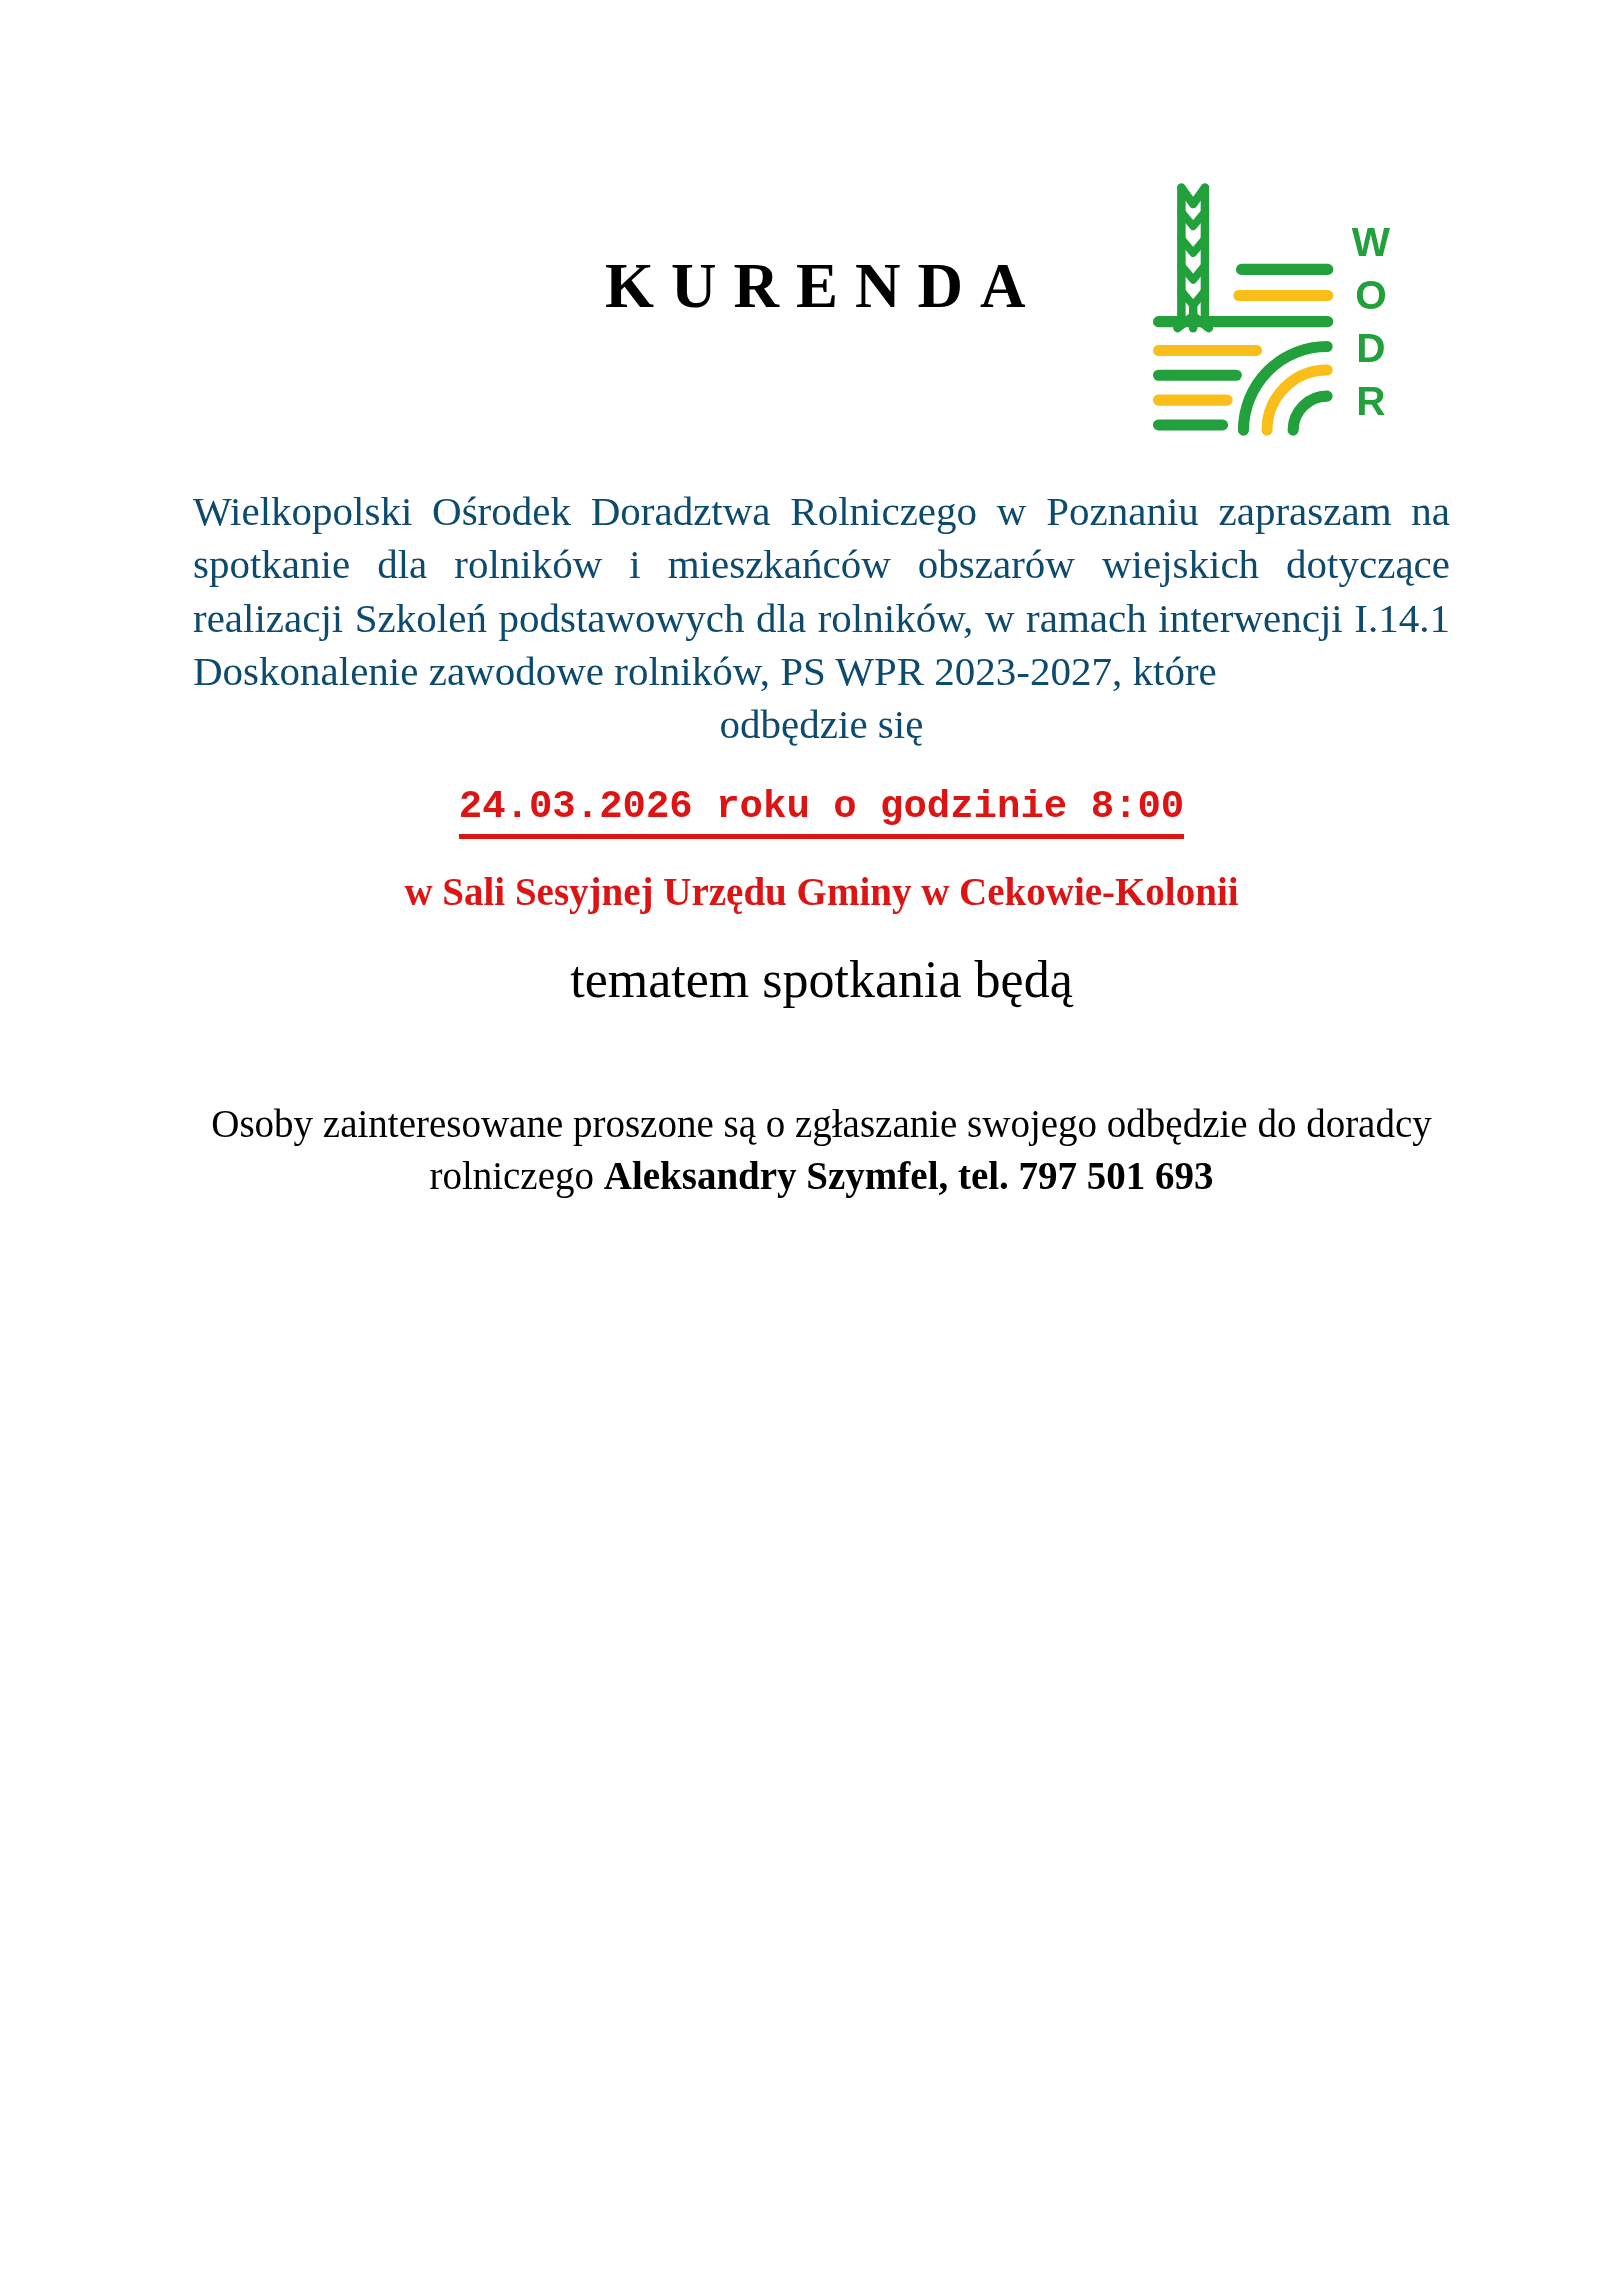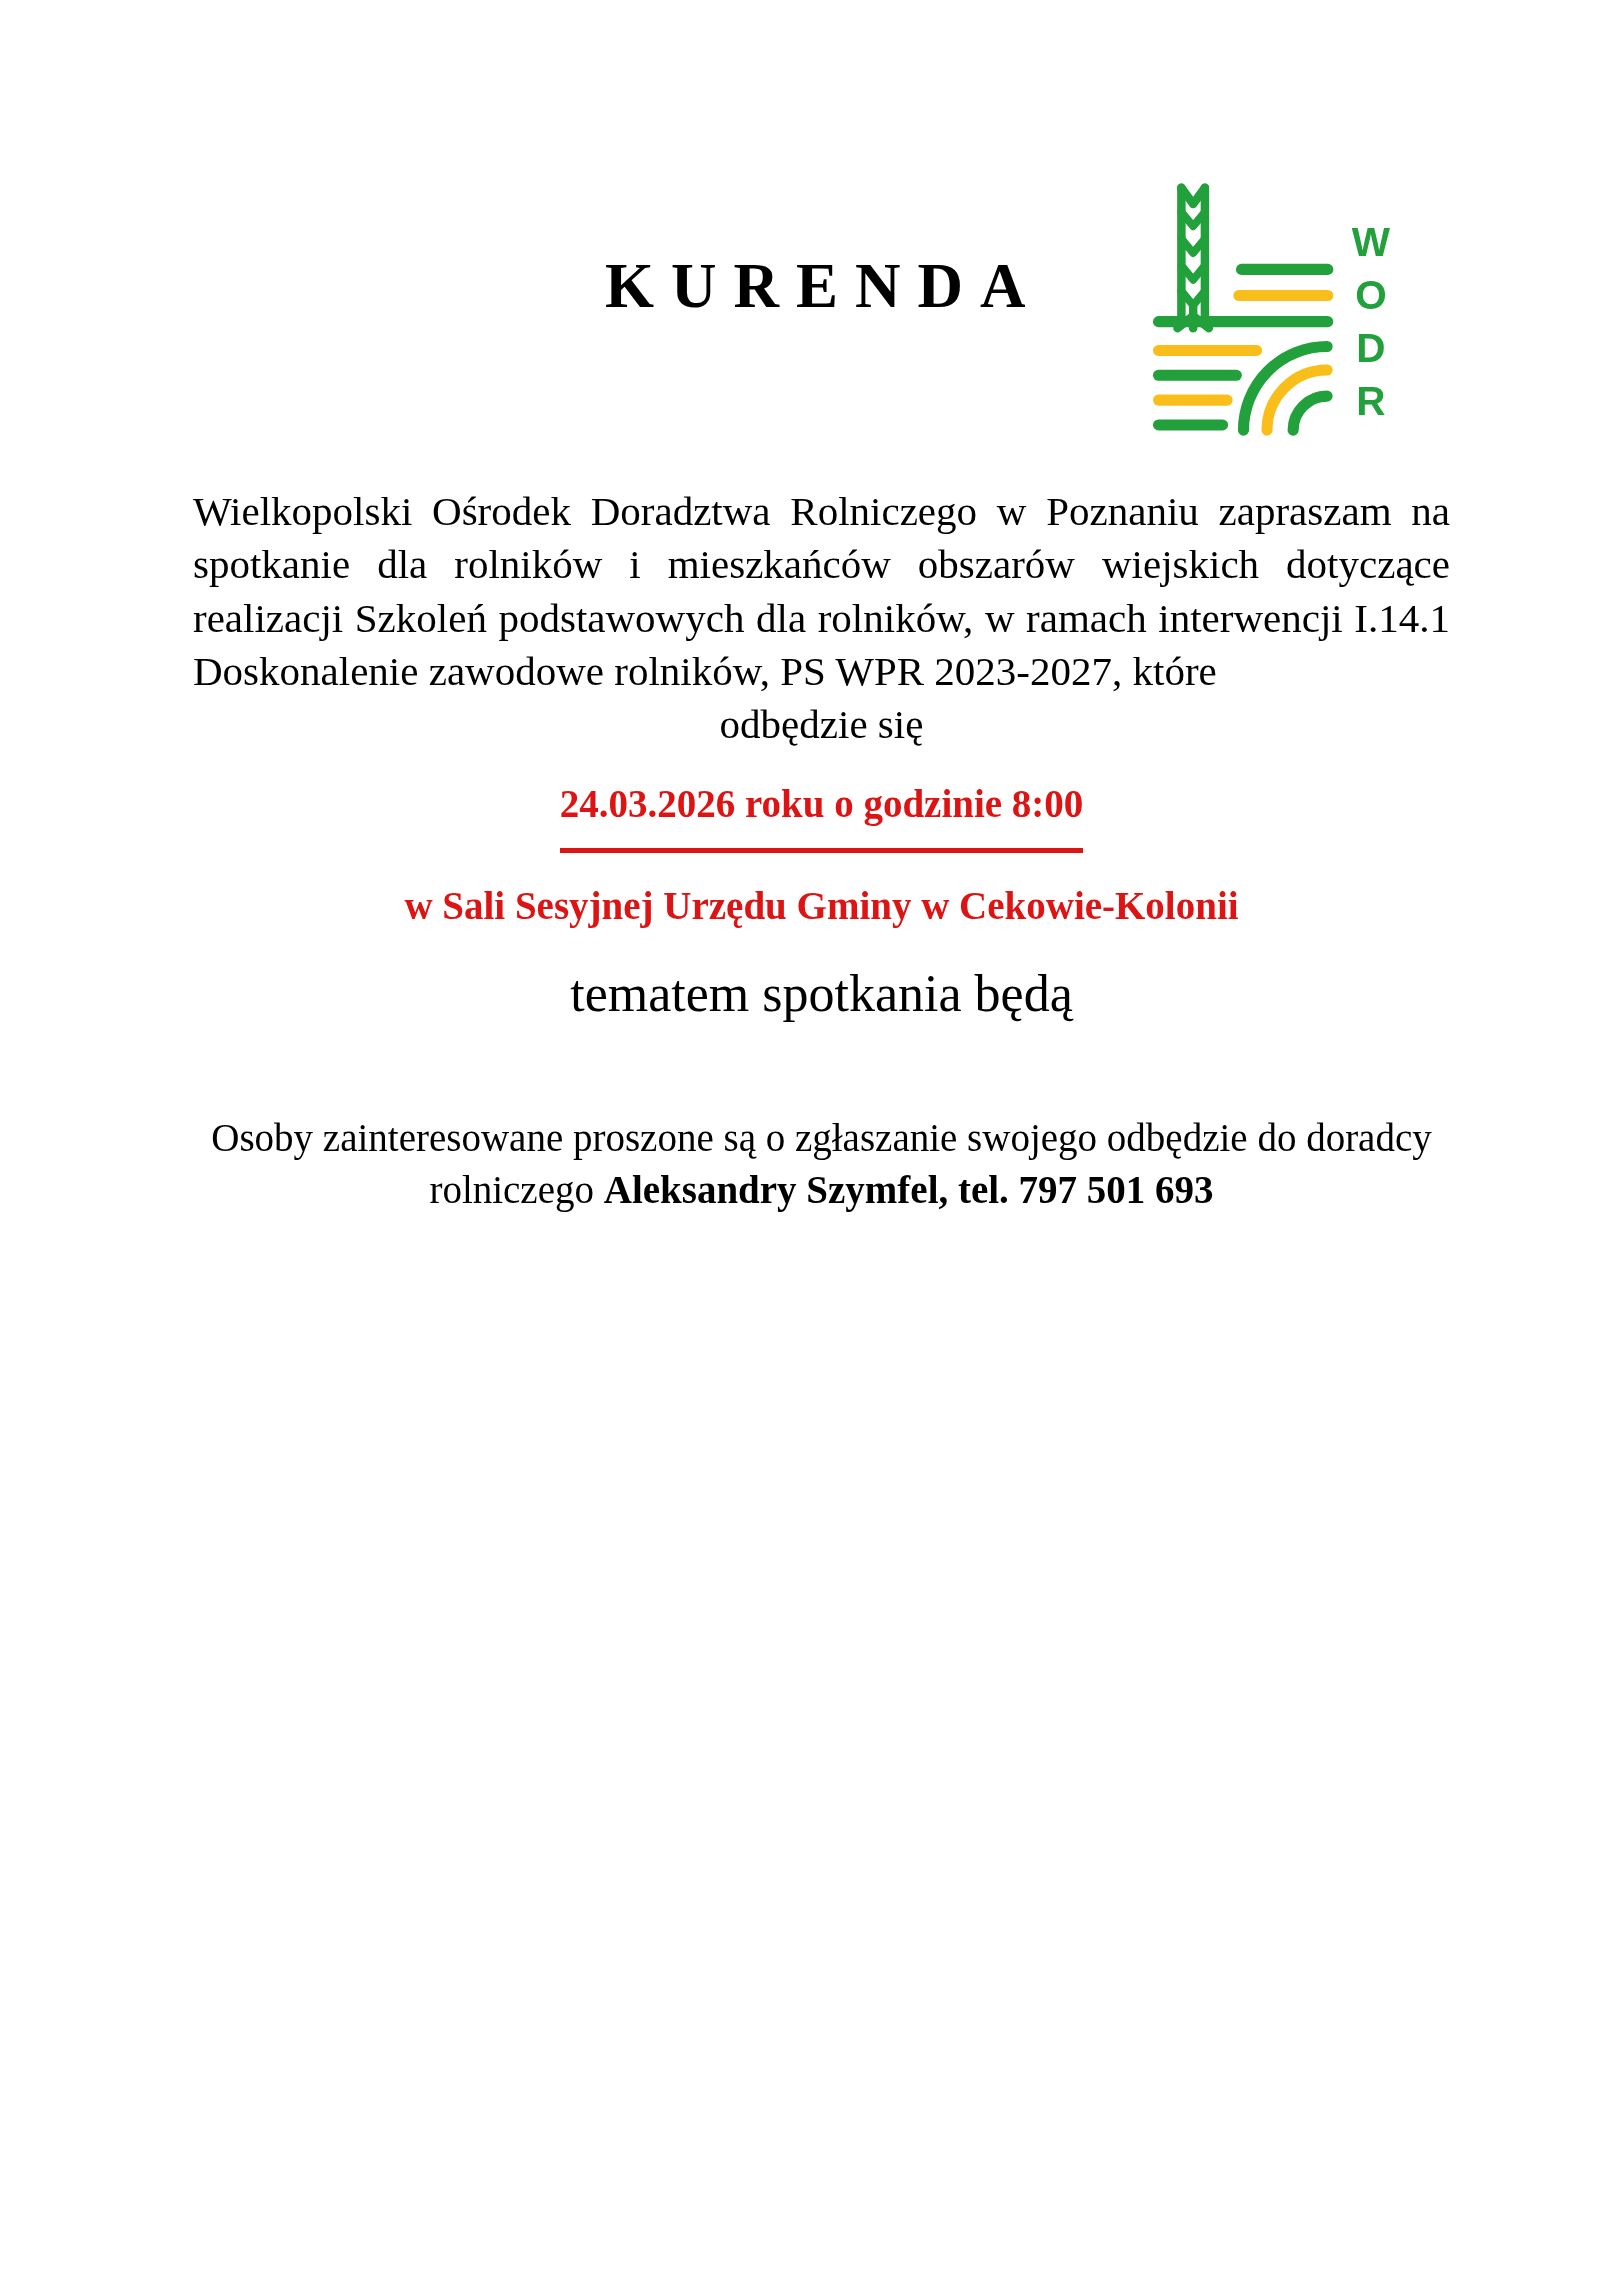--- a/index.html
+++ b/index.html
@@ -59,37 +59,38 @@
     left: 193px;
     top: 485px;
     width: 1257px;
   }
 
   .intro {
     font-size: 41px;
     line-height: 1.30;
     text-align: justify;
     text-justify: inter-word;
-    color: #000000;
+    color: #0c4a6e;
     margin: 0;
   }
   .intro .last-line { display: block; text-align: center; }
 
   .date-line {
     margin: 29px 0 0 0;
     text-align: center;
     font-size: 39px;
     font-weight: bold;
     color: #DD1414;
     line-height: 1.25;
   }
   .date-line .u {
     display: inline-block;
     border-bottom: 5.9px solid #DD1414;
-    padding-bottom: 19px;
+    padding-bottom: 2px;
+    font-family: Liberation Mono, monospace;
   }
 
   .venue-line {
     margin: 29px 0 0 0;
     text-align: center;
     font-size: 39px;
     font-weight: bold;
     color: #DD1414;
     line-height: 1.25;
   }

